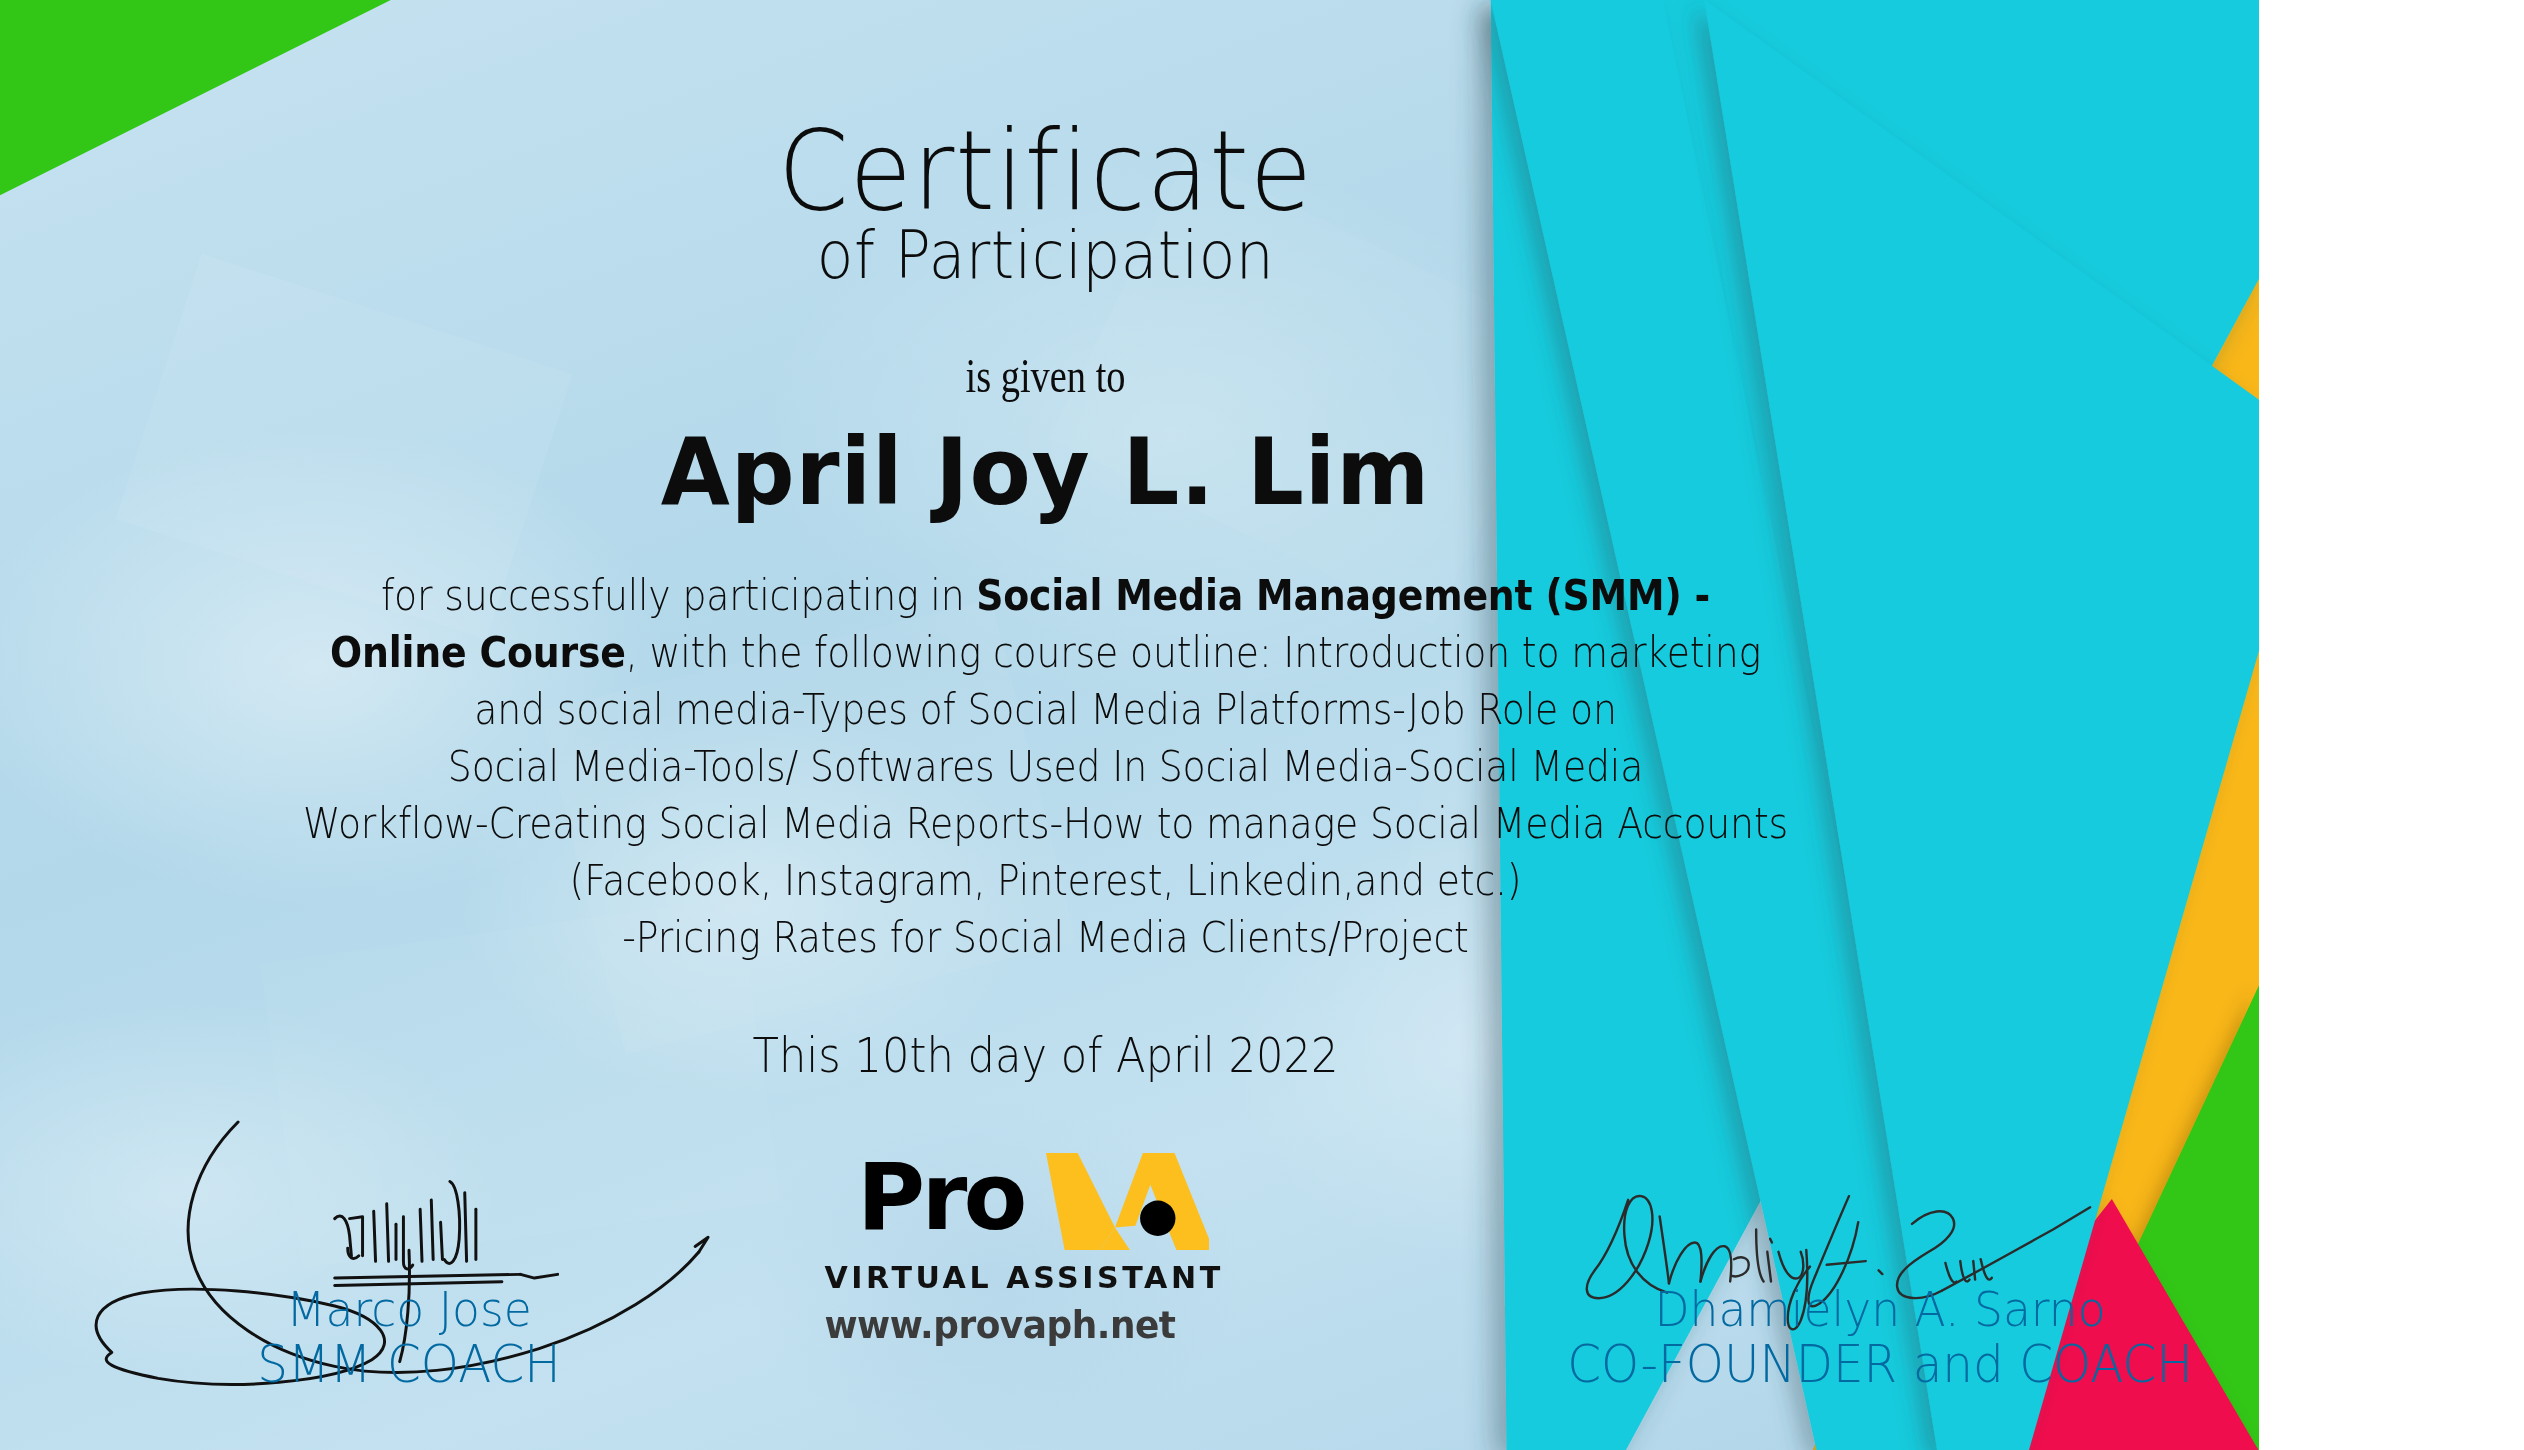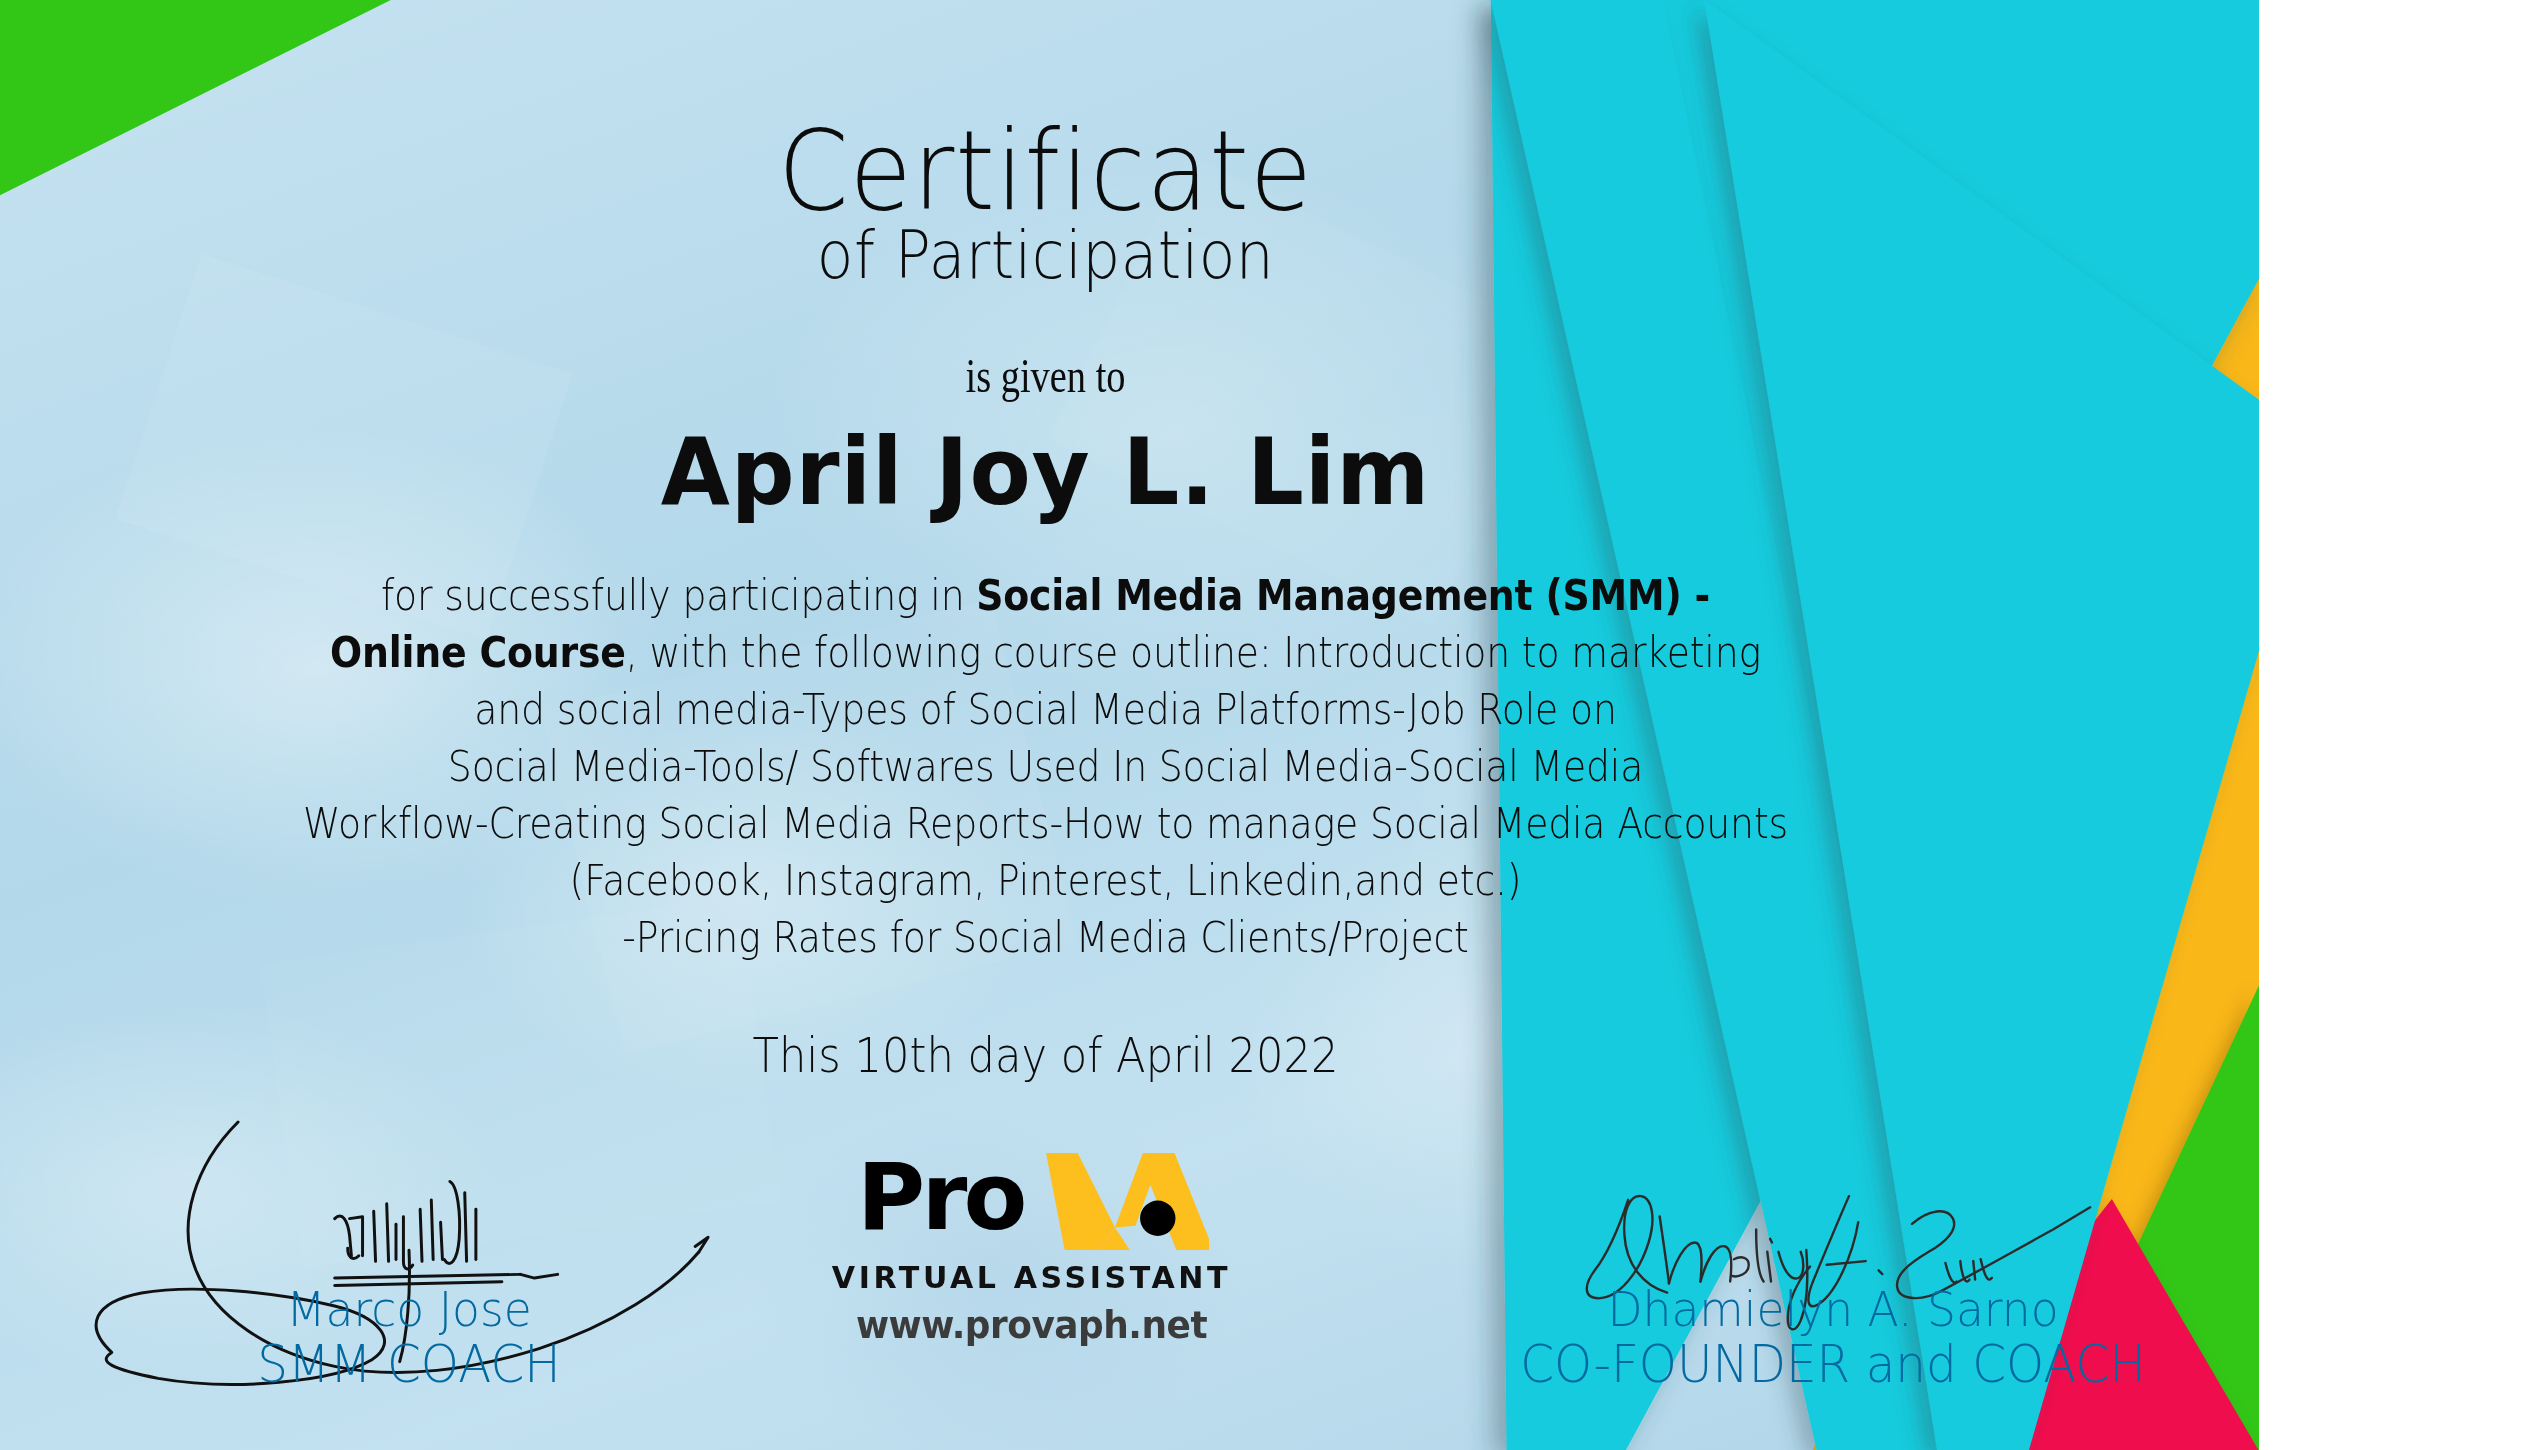--- a/index.html
+++ b/index.html
@@ -131,21 +131,21 @@
 
   
   .sig-block {
     position: absolute;
     text-align: center;
     font-family: "DejaVu Sans", sans-serif;
     font-weight: 300;
     color: #0369a1;
   }
   .sig-left  { left: 84px;  top: 1282px; width: 650px; }
-  .sig-right { left: 1415px; top: 1282px; width: 836px; }
+  .sig-right { left: 1462px; top: 1282px; width: 836px; }
   .sig-name {
     font-size: 48px;
     line-height: 54px;
     letter-spacing: 0;
     transform: scaleX(0.95);
   }
   .sig-role {
     font-size: 51px;
     line-height: 58px;
     letter-spacing: 0;
@@ -157,21 +157,20 @@
   }
   .sig-ink-left  { left: 56px;  top: 1120px; width: 706px; height: 279px; }
   .sig-ink-right { left: 1570px; top: 1185px; width: 595px; height: 167px; }
 
   
   .logo {
     position: absolute;
     left: 818px;
     top: 1157px;
     width: 427px;
-    text-align: center;
   }
   .logo-mark {
     position: relative;
     height: 100px;
     width: 100%;
   }
   .logo-pro {
     font-family: "DejaVu Sans", sans-serif;
     font-weight: 700;
     font-size: 93px;

